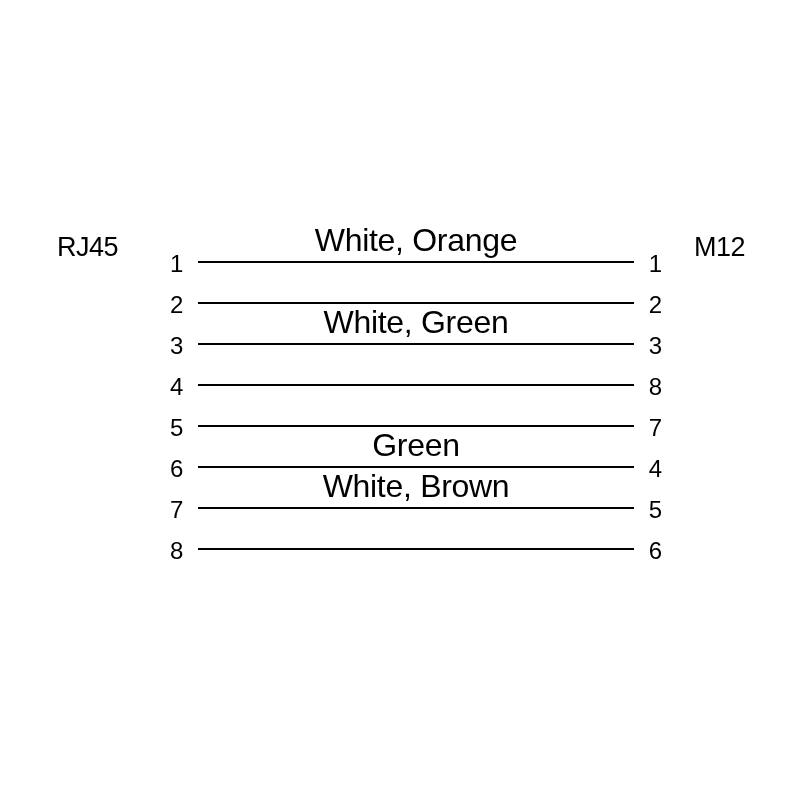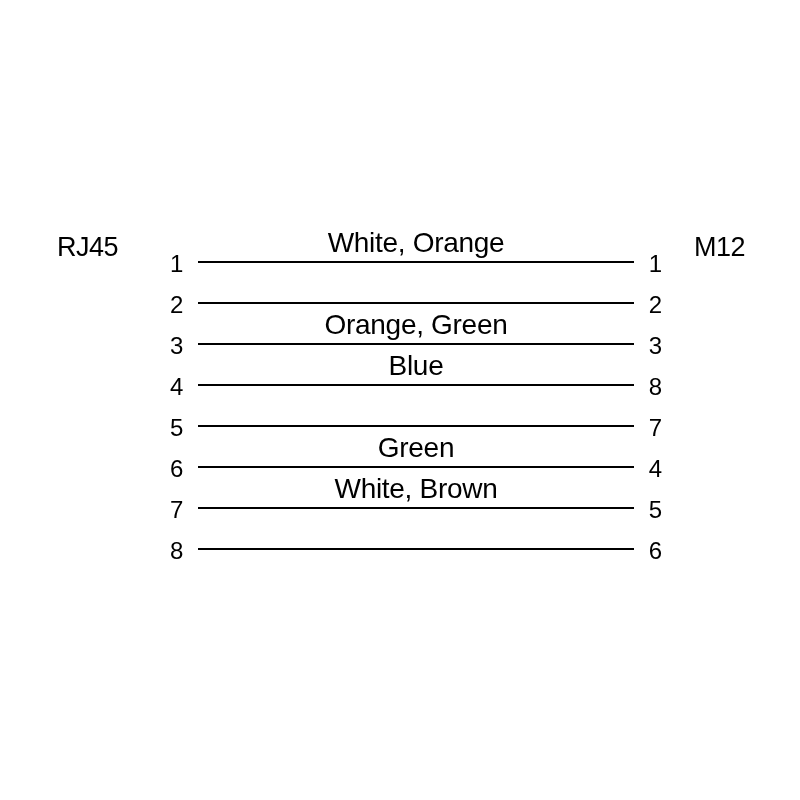--- a/index.html
+++ b/index.html
@@ -46,21 +46,21 @@
     bottom: 0;
     height: 0;
     border-top: 2px solid #000000;
   }
   .wire-label {
     position: absolute;
     left: 28px;
     right: 28px;
     bottom: 4px;
     text-align: center;
-    font-size: 28px;
+    font-size: 32px;
     letter-spacing: -0.3px;
     white-space: nowrap;
   }
   .pin {
     position: absolute;
     bottom: -13px;
     font-size: 24px;
     line-height: 25px;
     width: 26px;
   }
@@ -86,28 +86,27 @@
     </div>
 
     <div class="row">
       <span class="pin left-pin">2</span>
       <div class="line"></div>
       <span class="pin right-pin">2</span>
     </div>
 
     <div class="row">
       <span class="pin left-pin">3</span>
-      <span class="wire-label">Orange, Green</span>
+      <span class="wire-label">White, Green</span>
       <div class="line"></div>
       <span class="pin right-pin">3</span>
     </div>
 
     <div class="row">
       <span class="pin left-pin">4</span>
-      <span class="wire-label">Blue</span>
       <div class="line"></div>
       <span class="pin right-pin">8</span>
     </div>
 
     <div class="row">
       <span class="pin left-pin">5</span>
       <div class="line"></div>
       <span class="pin right-pin">7</span>
     </div>
 

